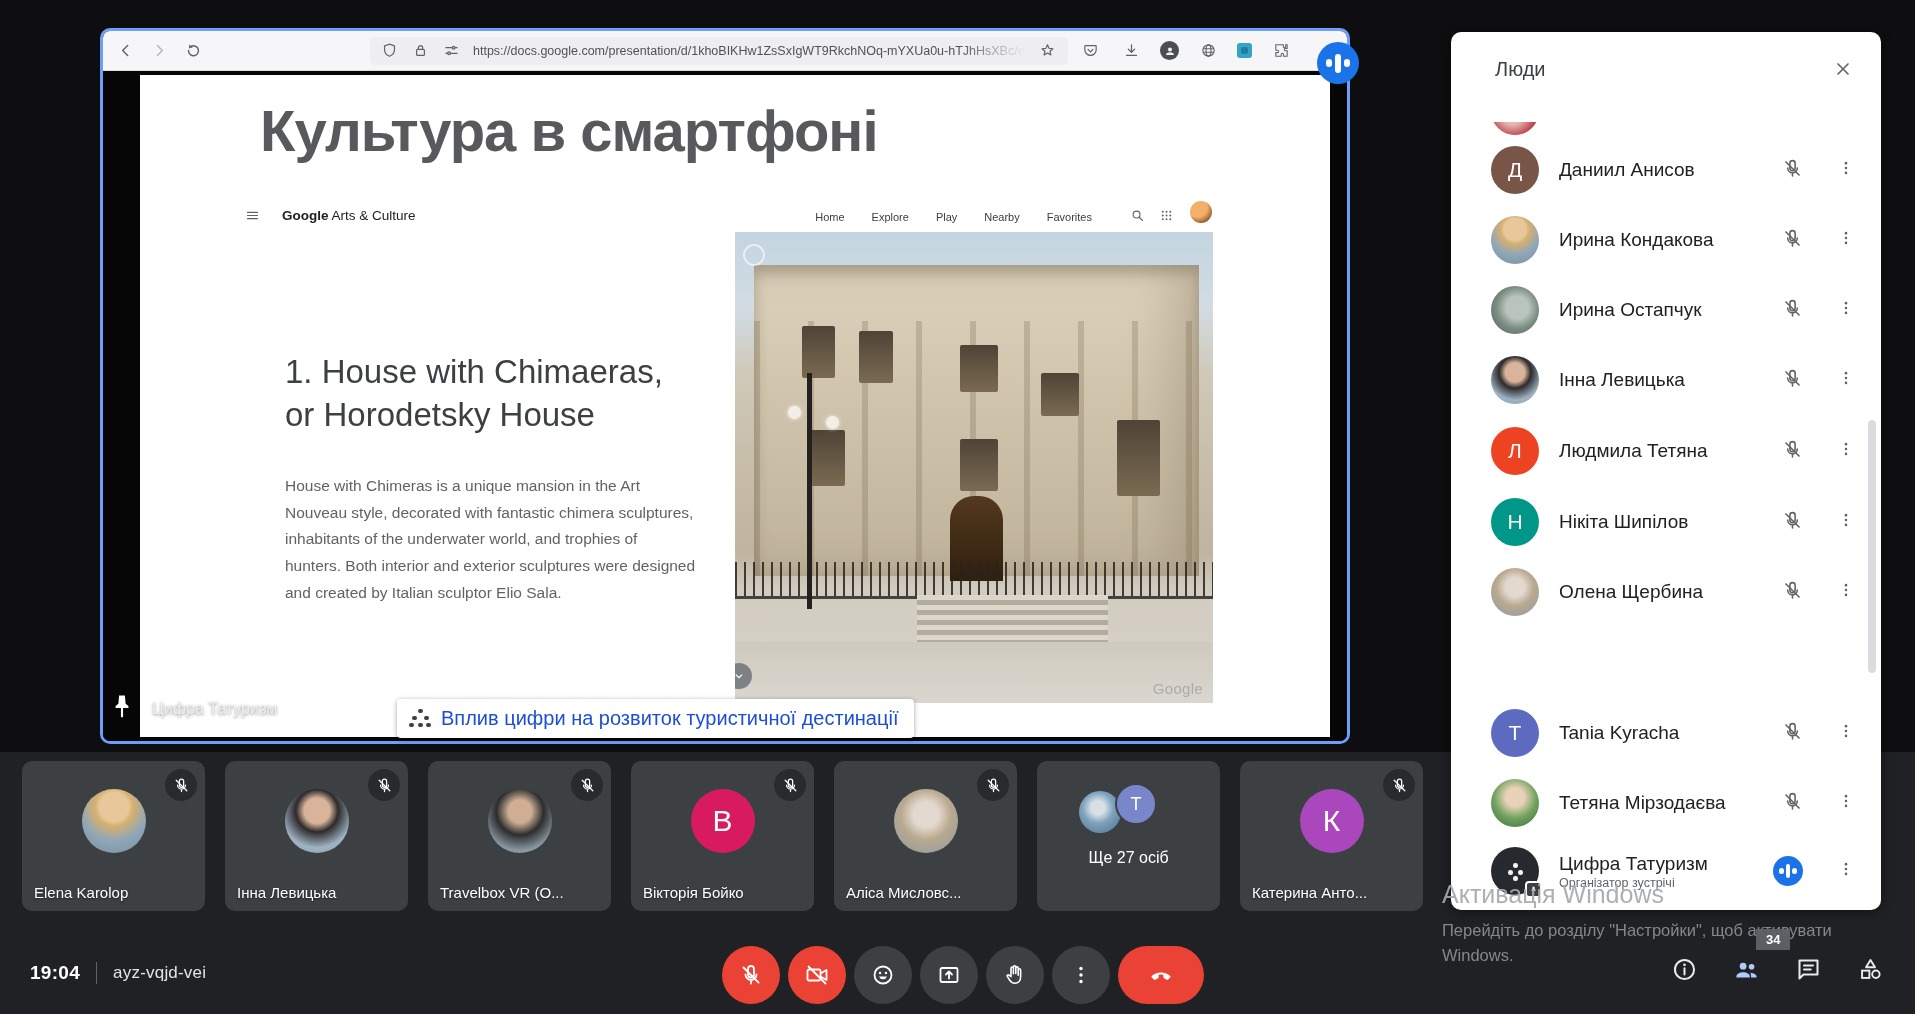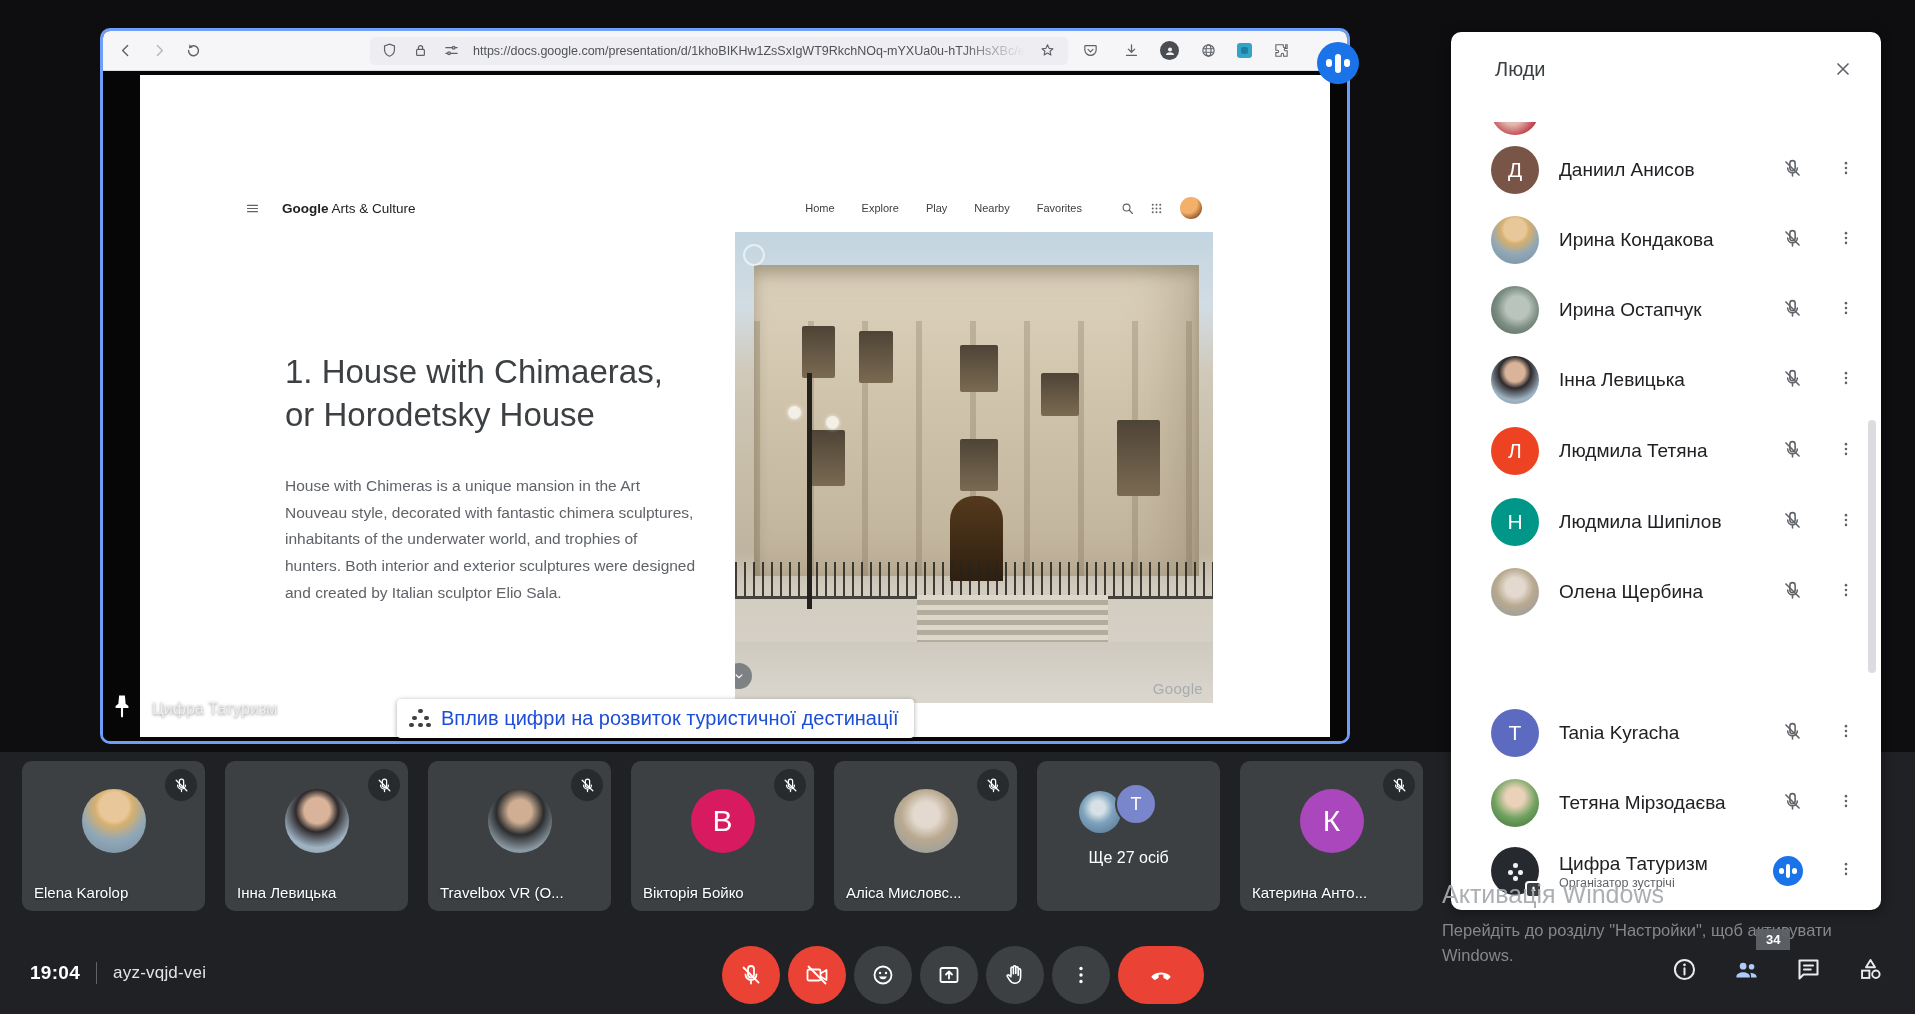--- a/index.html
+++ b/index.html
@@ -25,21 +25,21 @@
   #browser-right { display:flex; align-items:center; gap:17px; margin-left:auto; padding-right:44px; }
   .acct-circle { width:19px; height:19px; border-radius:50%; background:#4a4d52; display:flex; align-items:center; justify-content:center; }
   .acct-circle svg { width:12px; height:12px; color:#f1f1f3; }
   .ext-square { width:15px; height:15px; border-radius:3px; background:#35a3c6; position:relative; }
   .ext-square::after { content:""; position:absolute; left:4px; top:4px; width:7px; height:7px; border-radius:2px; background:#1d7fa3; }
 
   #page-black { position:absolute; left:0; top:40px; right:0; bottom:0; background:#060606; }
   #slide { position:absolute; left:37px; top:4px; width:1190px; height:662px; background:#fff; overflow:hidden; }
   #slide-title { position:absolute; left:120px; top:22px; font-size:58px; font-weight:bold;
                  letter-spacing:-1px; color:#58595c; }
-  #gac-bar { position:absolute; left:105px; right:128px; top:118px; height:30px; display:flex; align-items:center; }
+  #gac-bar { position:absolute; left:105px; right:118px; top:118px; height:30px; display:flex; align-items:flex-end; }
   #gac-logo { font-size:13.5px; color:#202124; margin-left:22px; }
   #gac-logo b { font-weight:bold; }
   .gac-nav { display:flex; gap:27px; margin-left:auto; margin-right:24px; }
   .gac-nav span { font-size:11px; color:#3c4043; }
   .gicon { color:#5f6368; display:inline-flex; margin-left:14px; }
   .gicon svg { width:15px; height:15px; }
   #gac-avatar { width:22px; height:22px; border-radius:50%; margin-left:16px;
                 background:radial-gradient(circle at 35% 30%, #f2b06a 0 45%, #9a5f33 75%, #5d3a1f); }
   #slide-h2 { position:absolute; left:145px; top:276px; font-size:33px; color:#3c4043; line-height:1.3; }
   #slide-body { position:absolute; left:145px; top:398px; width:412px; font-size:15.5px; line-height:1.72; color:#5f6368; }
@@ -369,20 +369,21 @@
         <span class="bicon">
             <svg>
               <use href="#i-puzzle"></use>
             </svg>
           </span>
       </div>
     </div>
 
     <div id="page-black">
       <div id="slide">
+        <div id="slide-title">Культура в смартфоні</div>
 
         <div id="gac-bar">
           <span class="gicon" style="margin-left:0">
               <svg>
                 <use href="#i-burger"></use>
               </svg>
             </span>
           <span id="gac-logo"><b>Google</b><span> Arts &amp; Culture</span></span>
           <span class="gac-nav">
             <span>Home</span>
@@ -557,21 +558,21 @@
                 <use href="#i-dots-v"></use>
               </svg></span>
         </span>
       </div>
 
       <div class="pp-row" style="top:365px">
         <span class="pp-av" style="background: rgb(0, 150, 136);">
             <span>Н</span>
           </span>
         <span class="pp-name-wrap">
-            <div class="pp-name">Людмила Шипілов</div>
+            <div class="pp-name">Нікіта Шипілов</div>
           </span>
         <span class="pp-actions">
           <span class="pp-mic"><svg>
                 <use href="#i-mic-off"></use>
               </svg></span>
           <span class="pp-dots"><svg>
                 <use href="#i-dots-v"></use>
               </svg></span>
         </span>
       </div>

